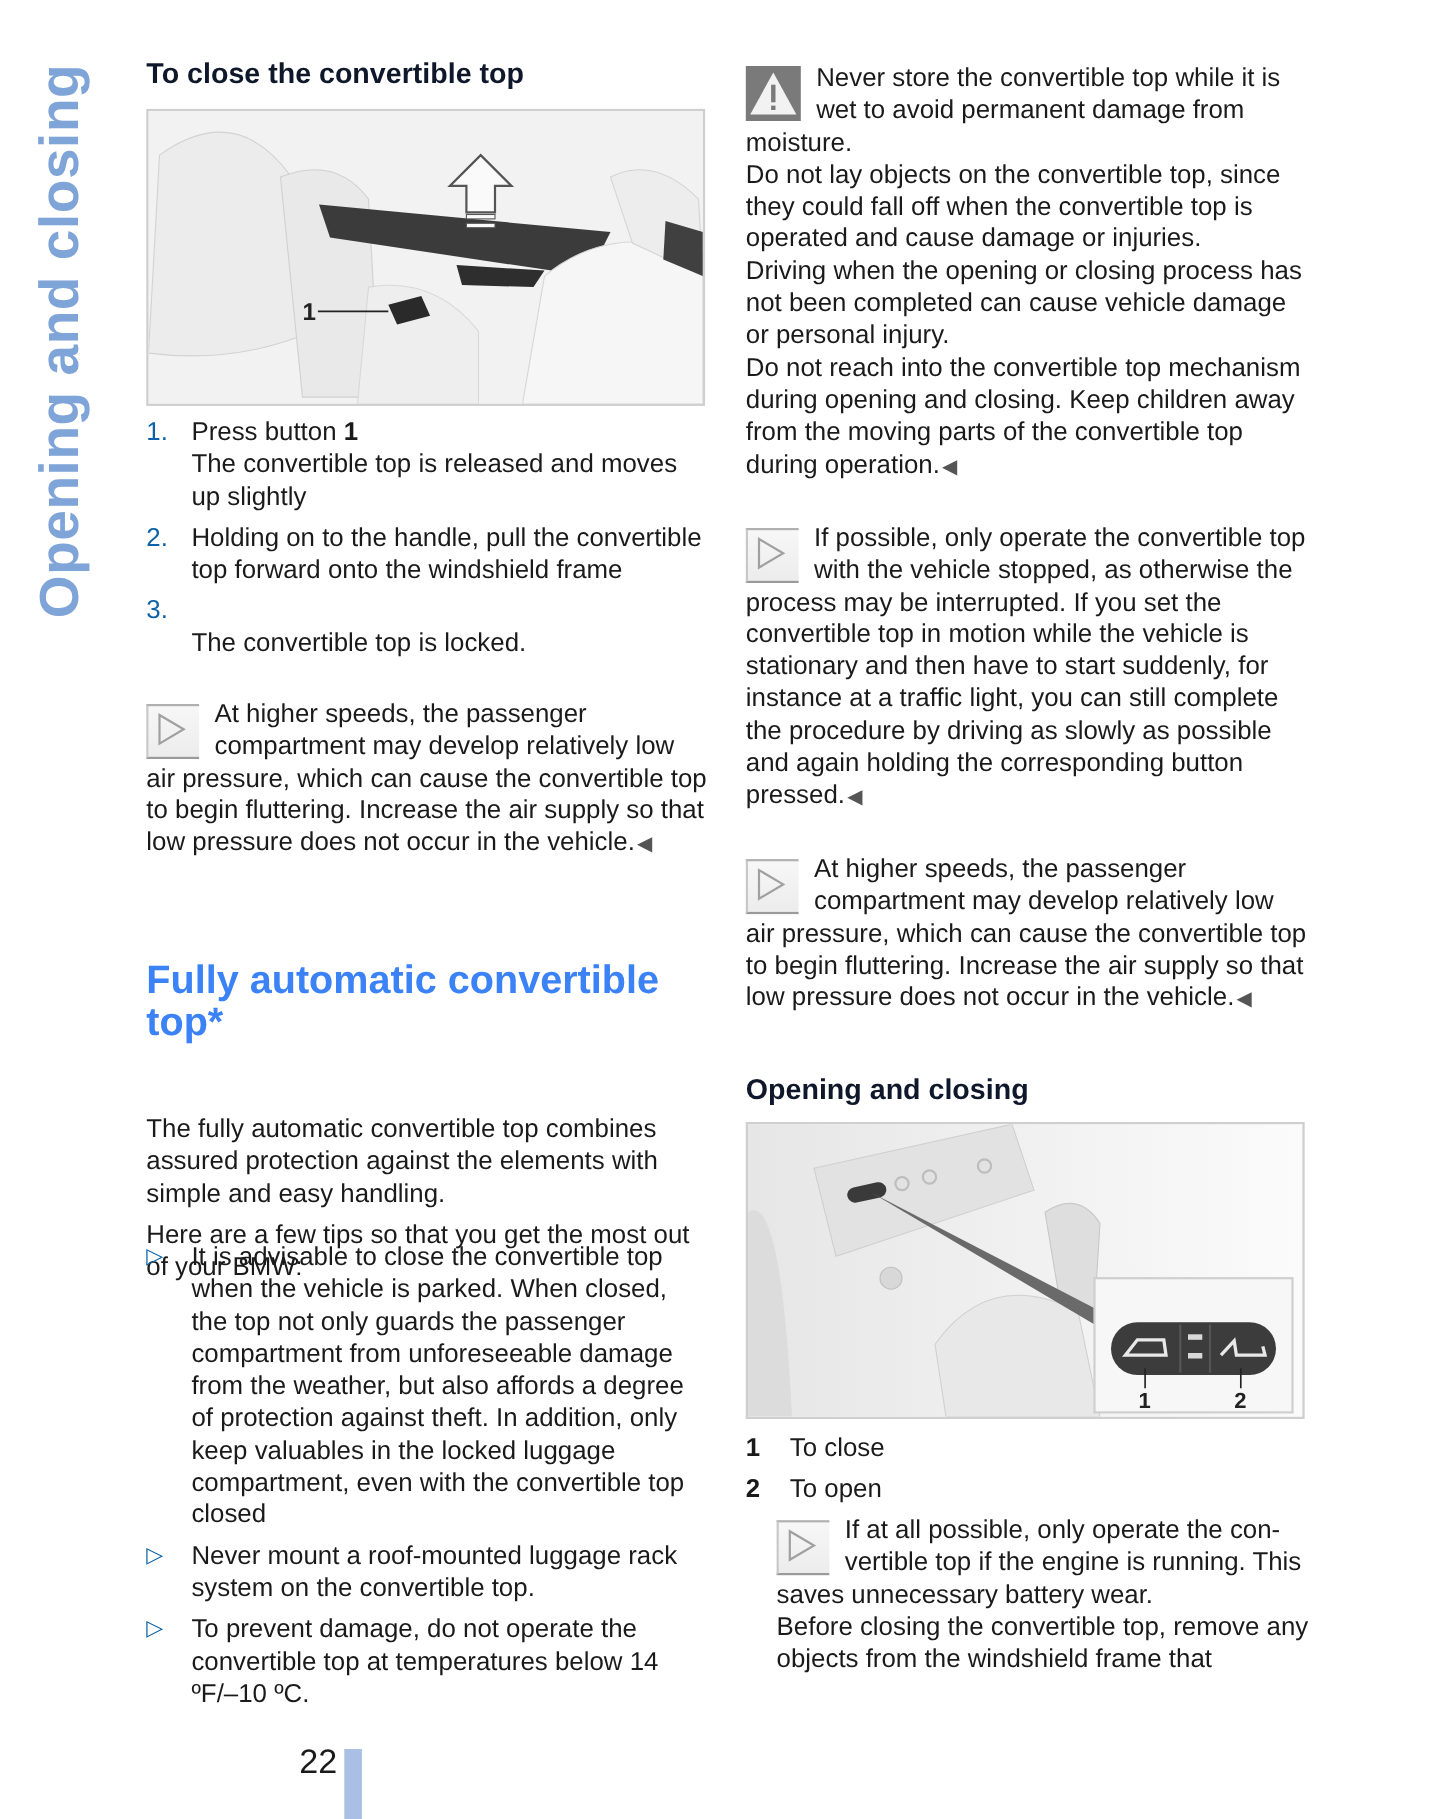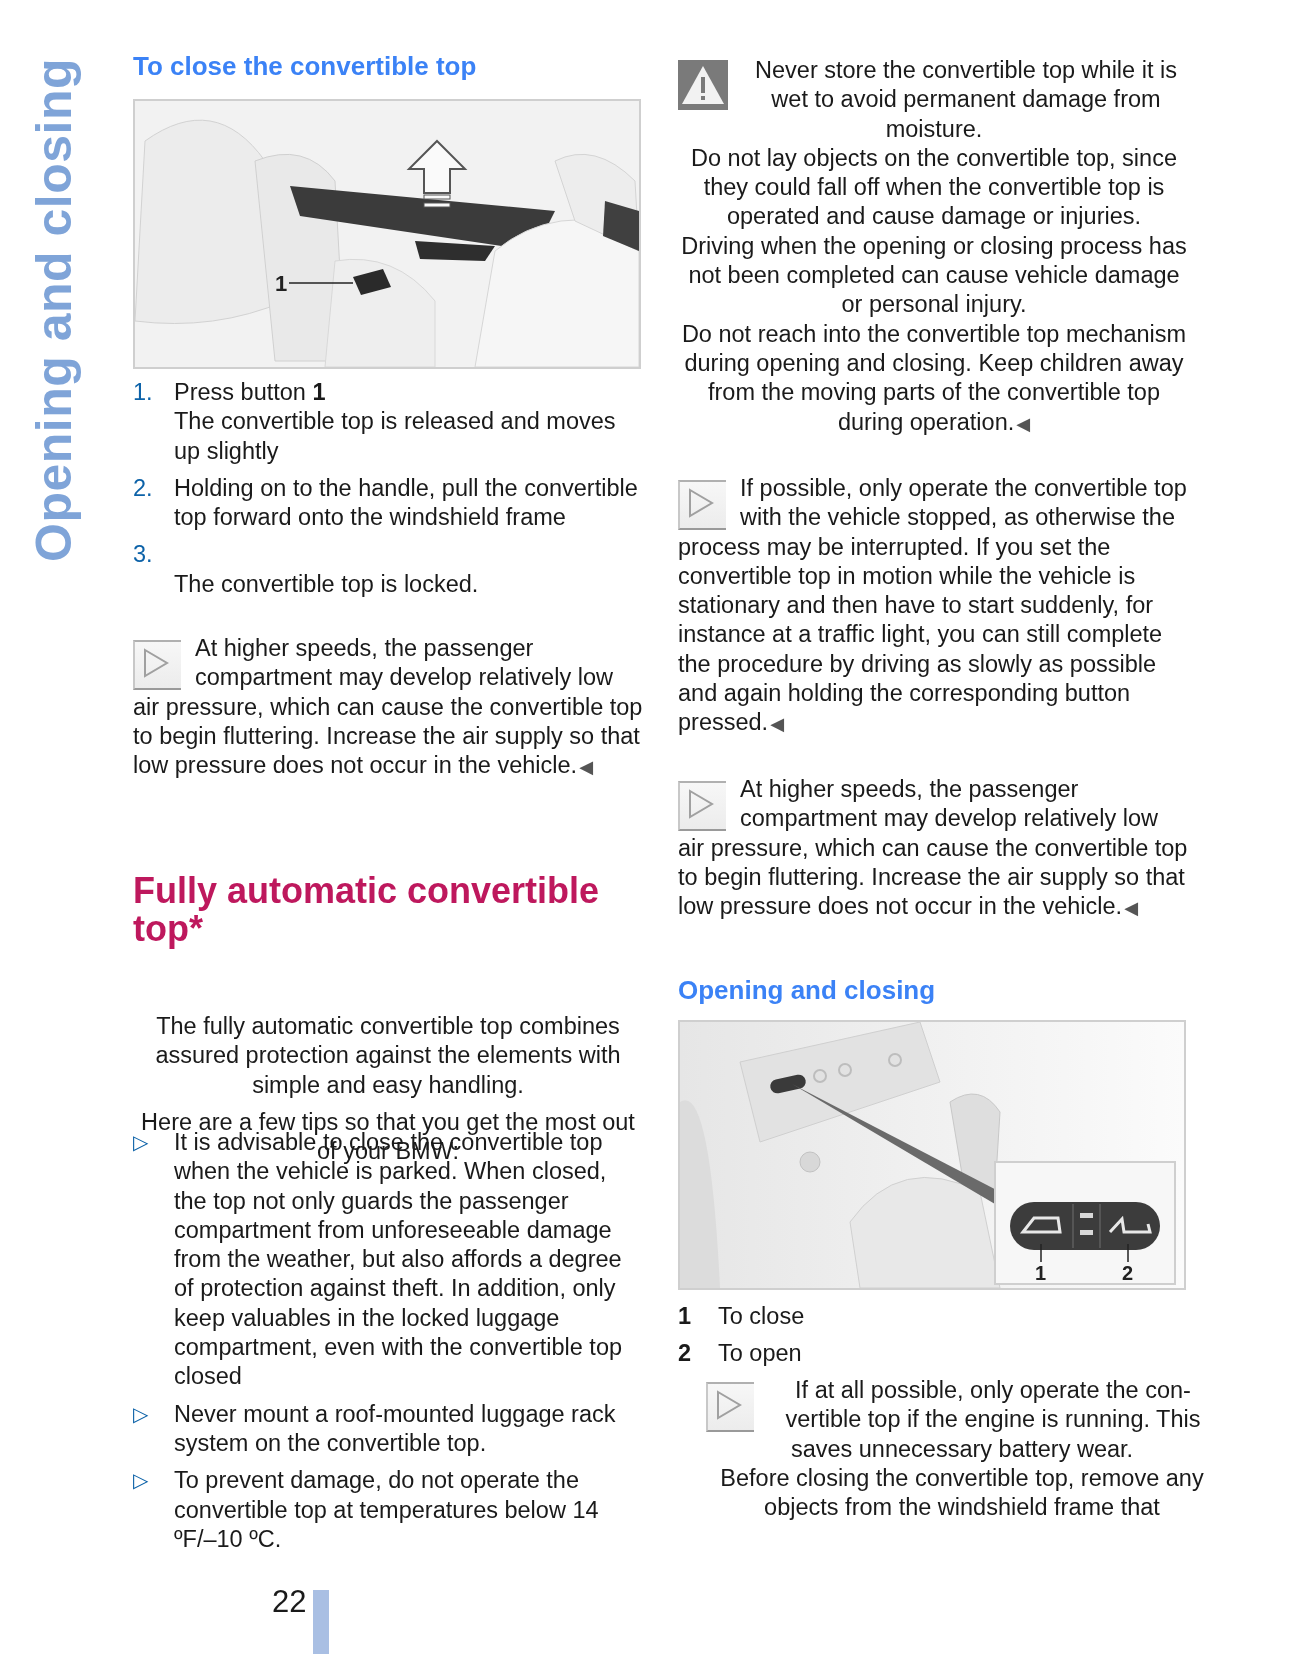--- a/index.html
+++ b/index.html
@@ -16,27 +16,27 @@
     transform-origin: left top;
     transform: translate(0, 540px) rotate(-90deg);
     width: 540px; text-align: right;
     font-size: 50px; font-weight: bold; color: #7fa4d8; line-height: 64px;
     white-space: nowrap; letter-spacing: 0.5px;
   }
   .col { position: absolute; top: 0; }
   .col-left { left: 133px; width: 510px; }
   .col-right { left: 678px; width: 512px; }
   .body-text { font-size: 23.5px; line-height: 29.3px; }
-  .body-text p { margin: 0; text-align: center; }
+  .body-text p { margin: 0; }
   h3.sub {
-    position: absolute; margin: 0; font-size: 26px; font-weight: bold; color: #3b82f6;
+    position: absolute; margin: 0; font-size: 26px; font-weight: bold; color: #0f172a;
     white-space: nowrap;
   }
   h2.big {
-    position: absolute; margin: 0; font-size: 36px; font-weight: bold; color: #be185d;
+    position: absolute; margin: 0; font-size: 36px; font-weight: bold; color: #3b82f6;
     line-height: 38px;
   }
   .figure {
     position: absolute; border: 2px solid #cfcfcf; background: #f3f3f3; overflow: hidden;
   }
   .steps { position: absolute; }
   .step { display: flex; margin-bottom: 8px; }
   .step .num { width: 41px; color: #0c62a8; flex: none; }
   .step .txt { flex: 1; }
   .note-icon {

